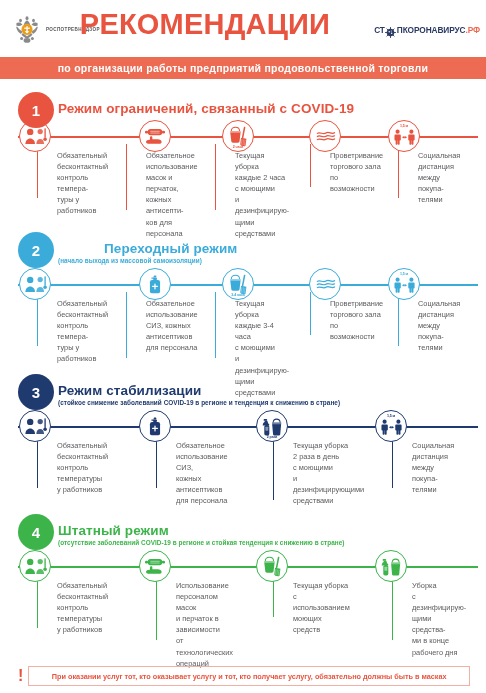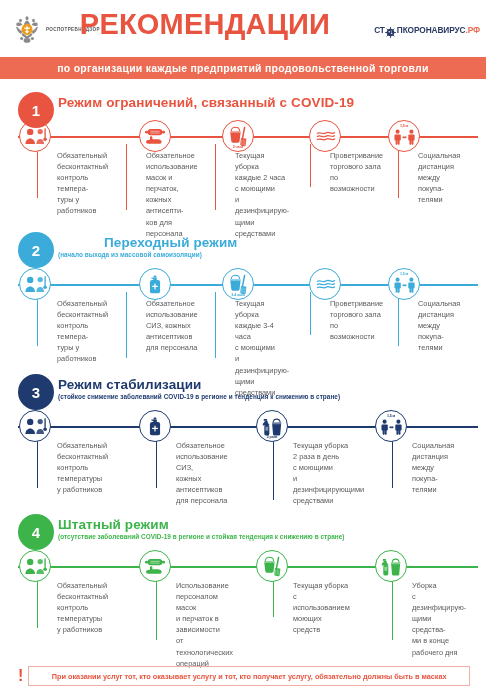--- a/index.html
+++ b/index.html
@@ -65,21 +65,21 @@
 
   
   .section { position: absolute; left: 0; width: 486px; }
   .sec-num {
     position: absolute; left: 18px; top: 0;
     width: 36px; height: 36px; border-radius: 50%;
     display: flex; align-items: center; justify-content: center;
     color: #fff; font-size: 15px; font-weight: bold;
     z-index: 4;
   }
-  .sec-head { position: absolute; left: 58px; top: 3px; }
+  .sec-head { position: absolute; left: 58px; top: 9px; }
   .sec-title {
     font-size: 13.5px; font-weight: bold; letter-spacing: .1px;
     white-space: nowrap;
   }
   .sec-sub {
     font-size: 6.4px; font-weight: bold; letter-spacing: .05px;
     margin-top: 1px; white-space: nowrap;
   }
 
   
@@ -196,21 +196,21 @@
           <circle cx="13.3" cy="12.6" r="1.5" fill="#ffffff"></circle>
           <circle cx="12.6" cy="7.9" r="1.1" fill="#ffffff"></circle>
         </svg>
       </span>
       <span class="sl-txt sl-dark">ПКОРОНАВИРУС</span>
       <span class="sl-txt sl-rf">.РФ</span>
     </div>
   </div>
 
   <div id="ribbon">
-    <span>по организации каждые предприятий продовольственной торговли</span>
+    <span>по организации работы предприятий продовольственной торговли</span>
   </div>
 
   <div id="sections-host">
       <div class="section" style="top: 92px;">
         <div class="sec-num" style="background: rgb(232, 84, 63);">1</div>
         <div class="sec-head">
           <div class="sec-title" style="color: rgb(232, 84, 63);">Режим ограничений, связанный с COVID-19</div>
         </div>
         <div class="timeline" style="top: 44px; background: rgb(232, 84, 63);"></div>
         <div class="node" style="left: 19px; top: 28px; color: rgb(232, 84, 63);">

